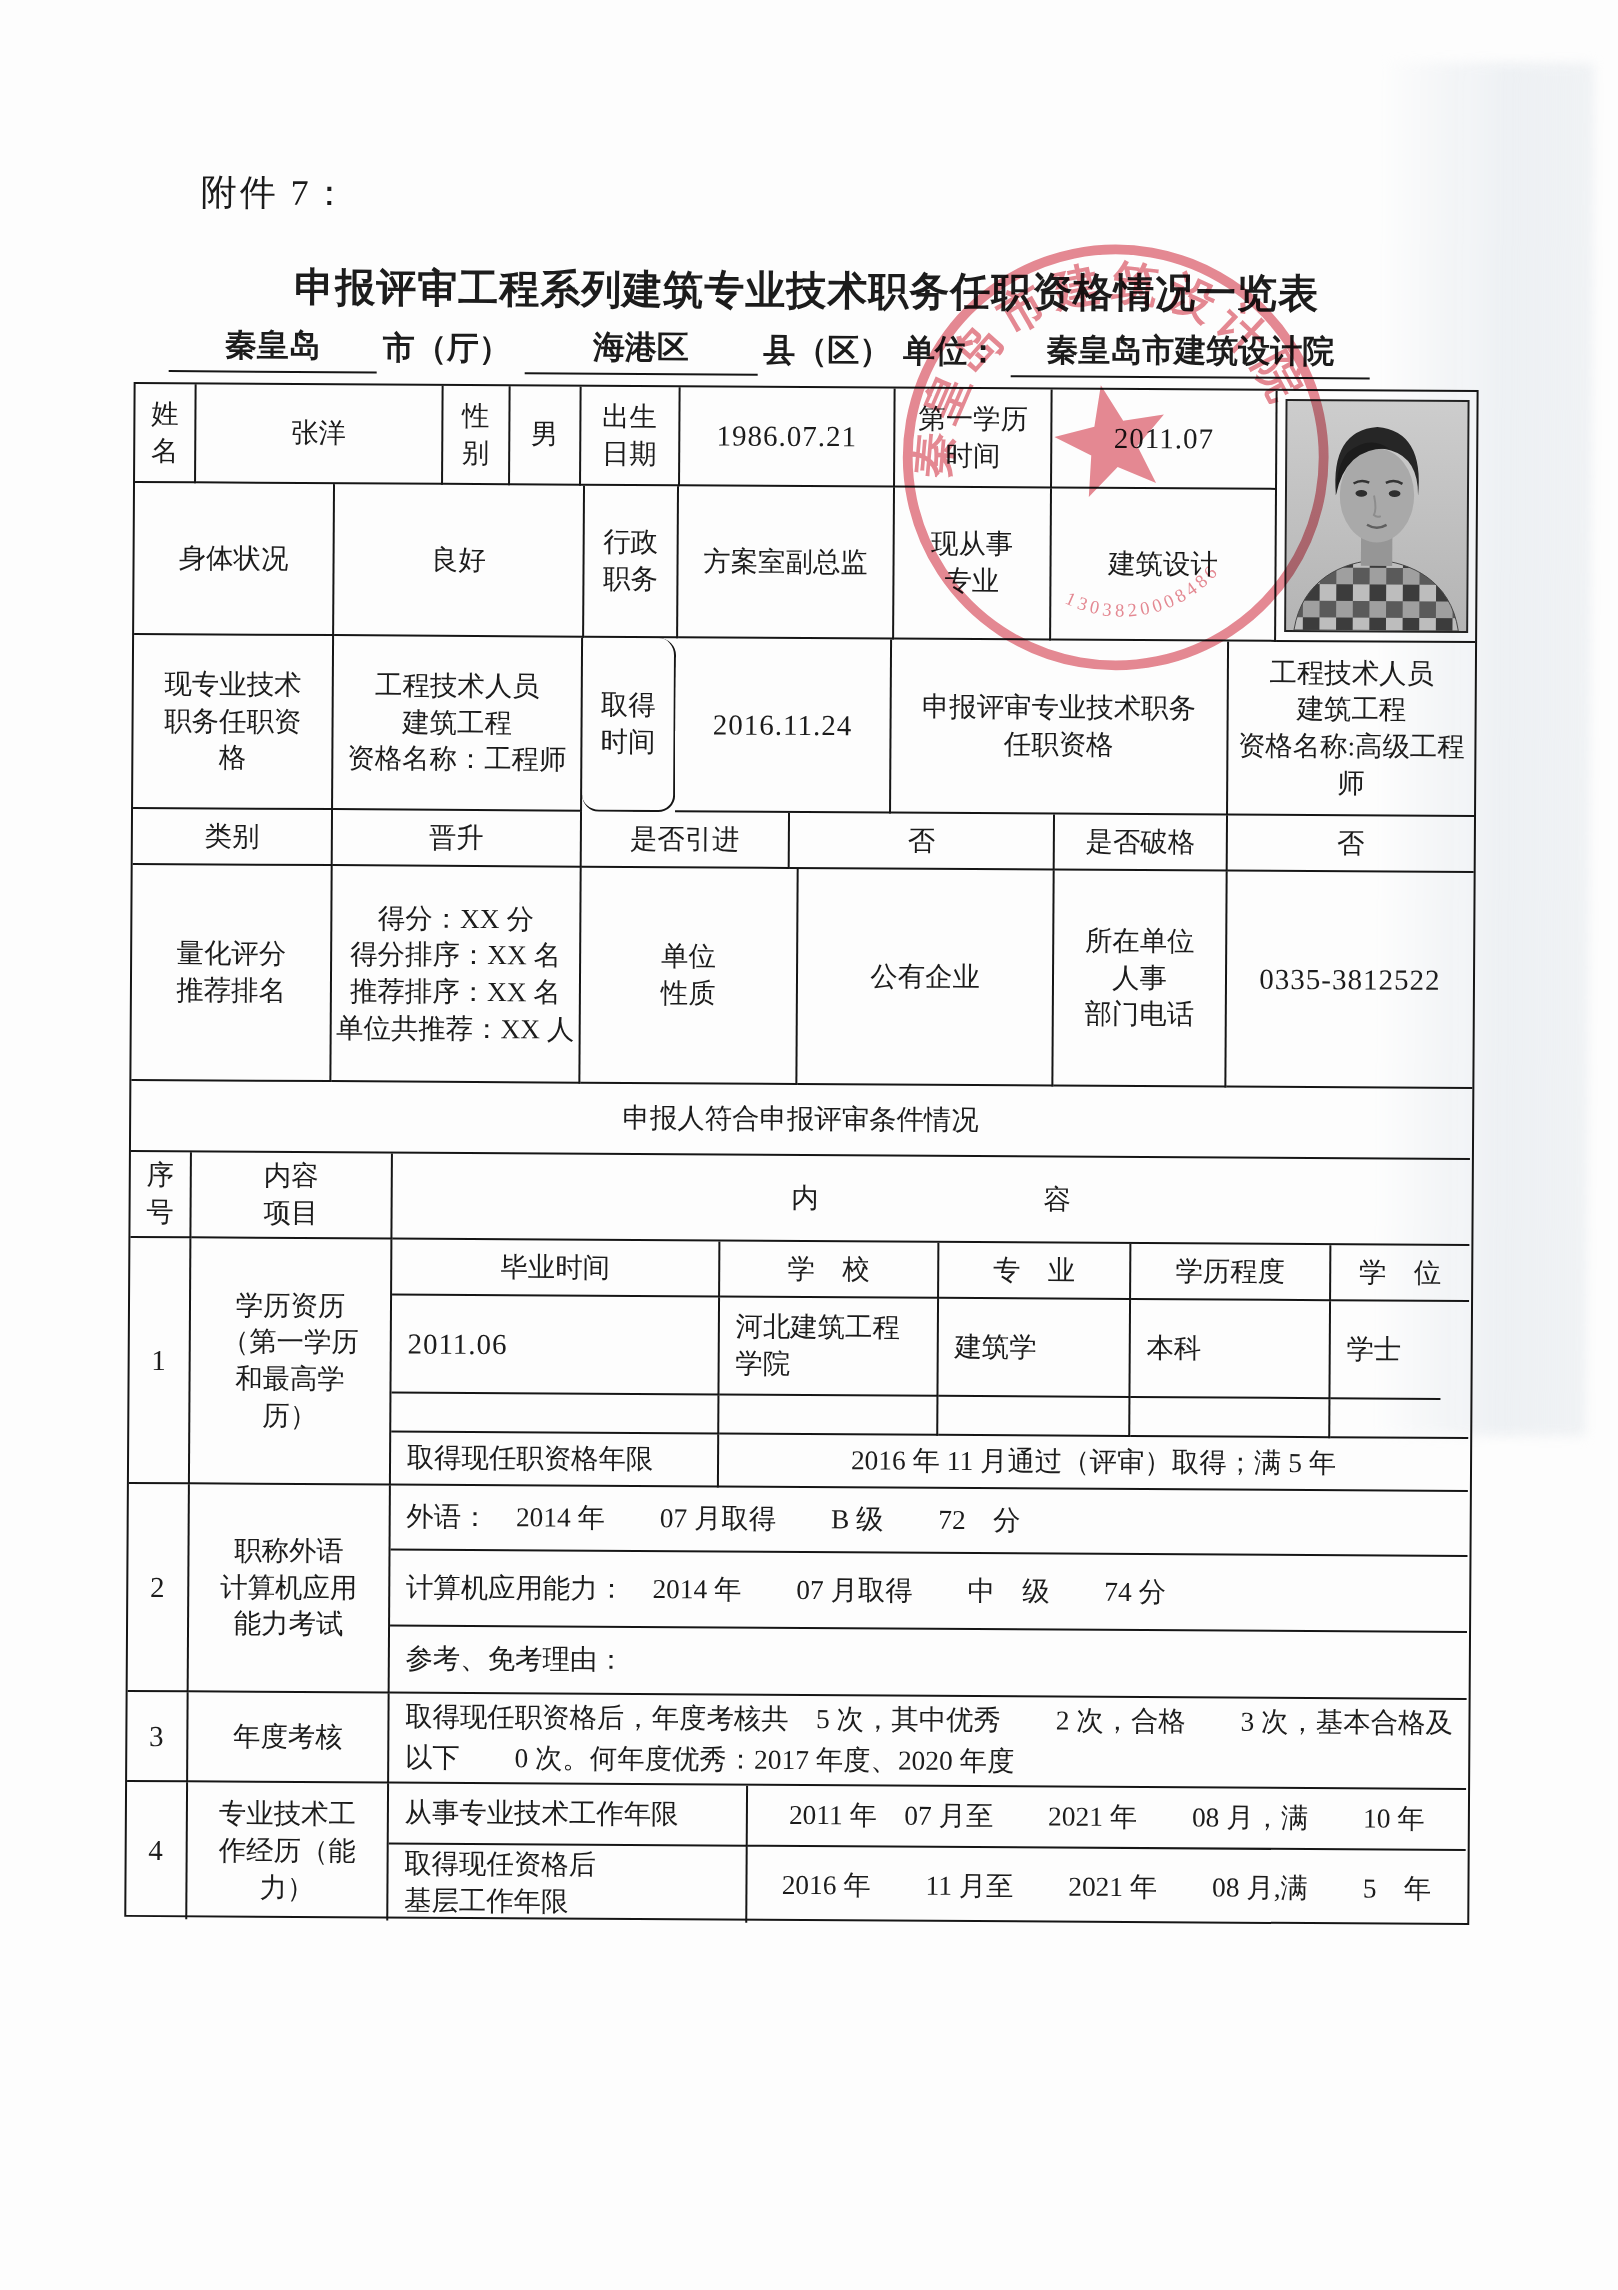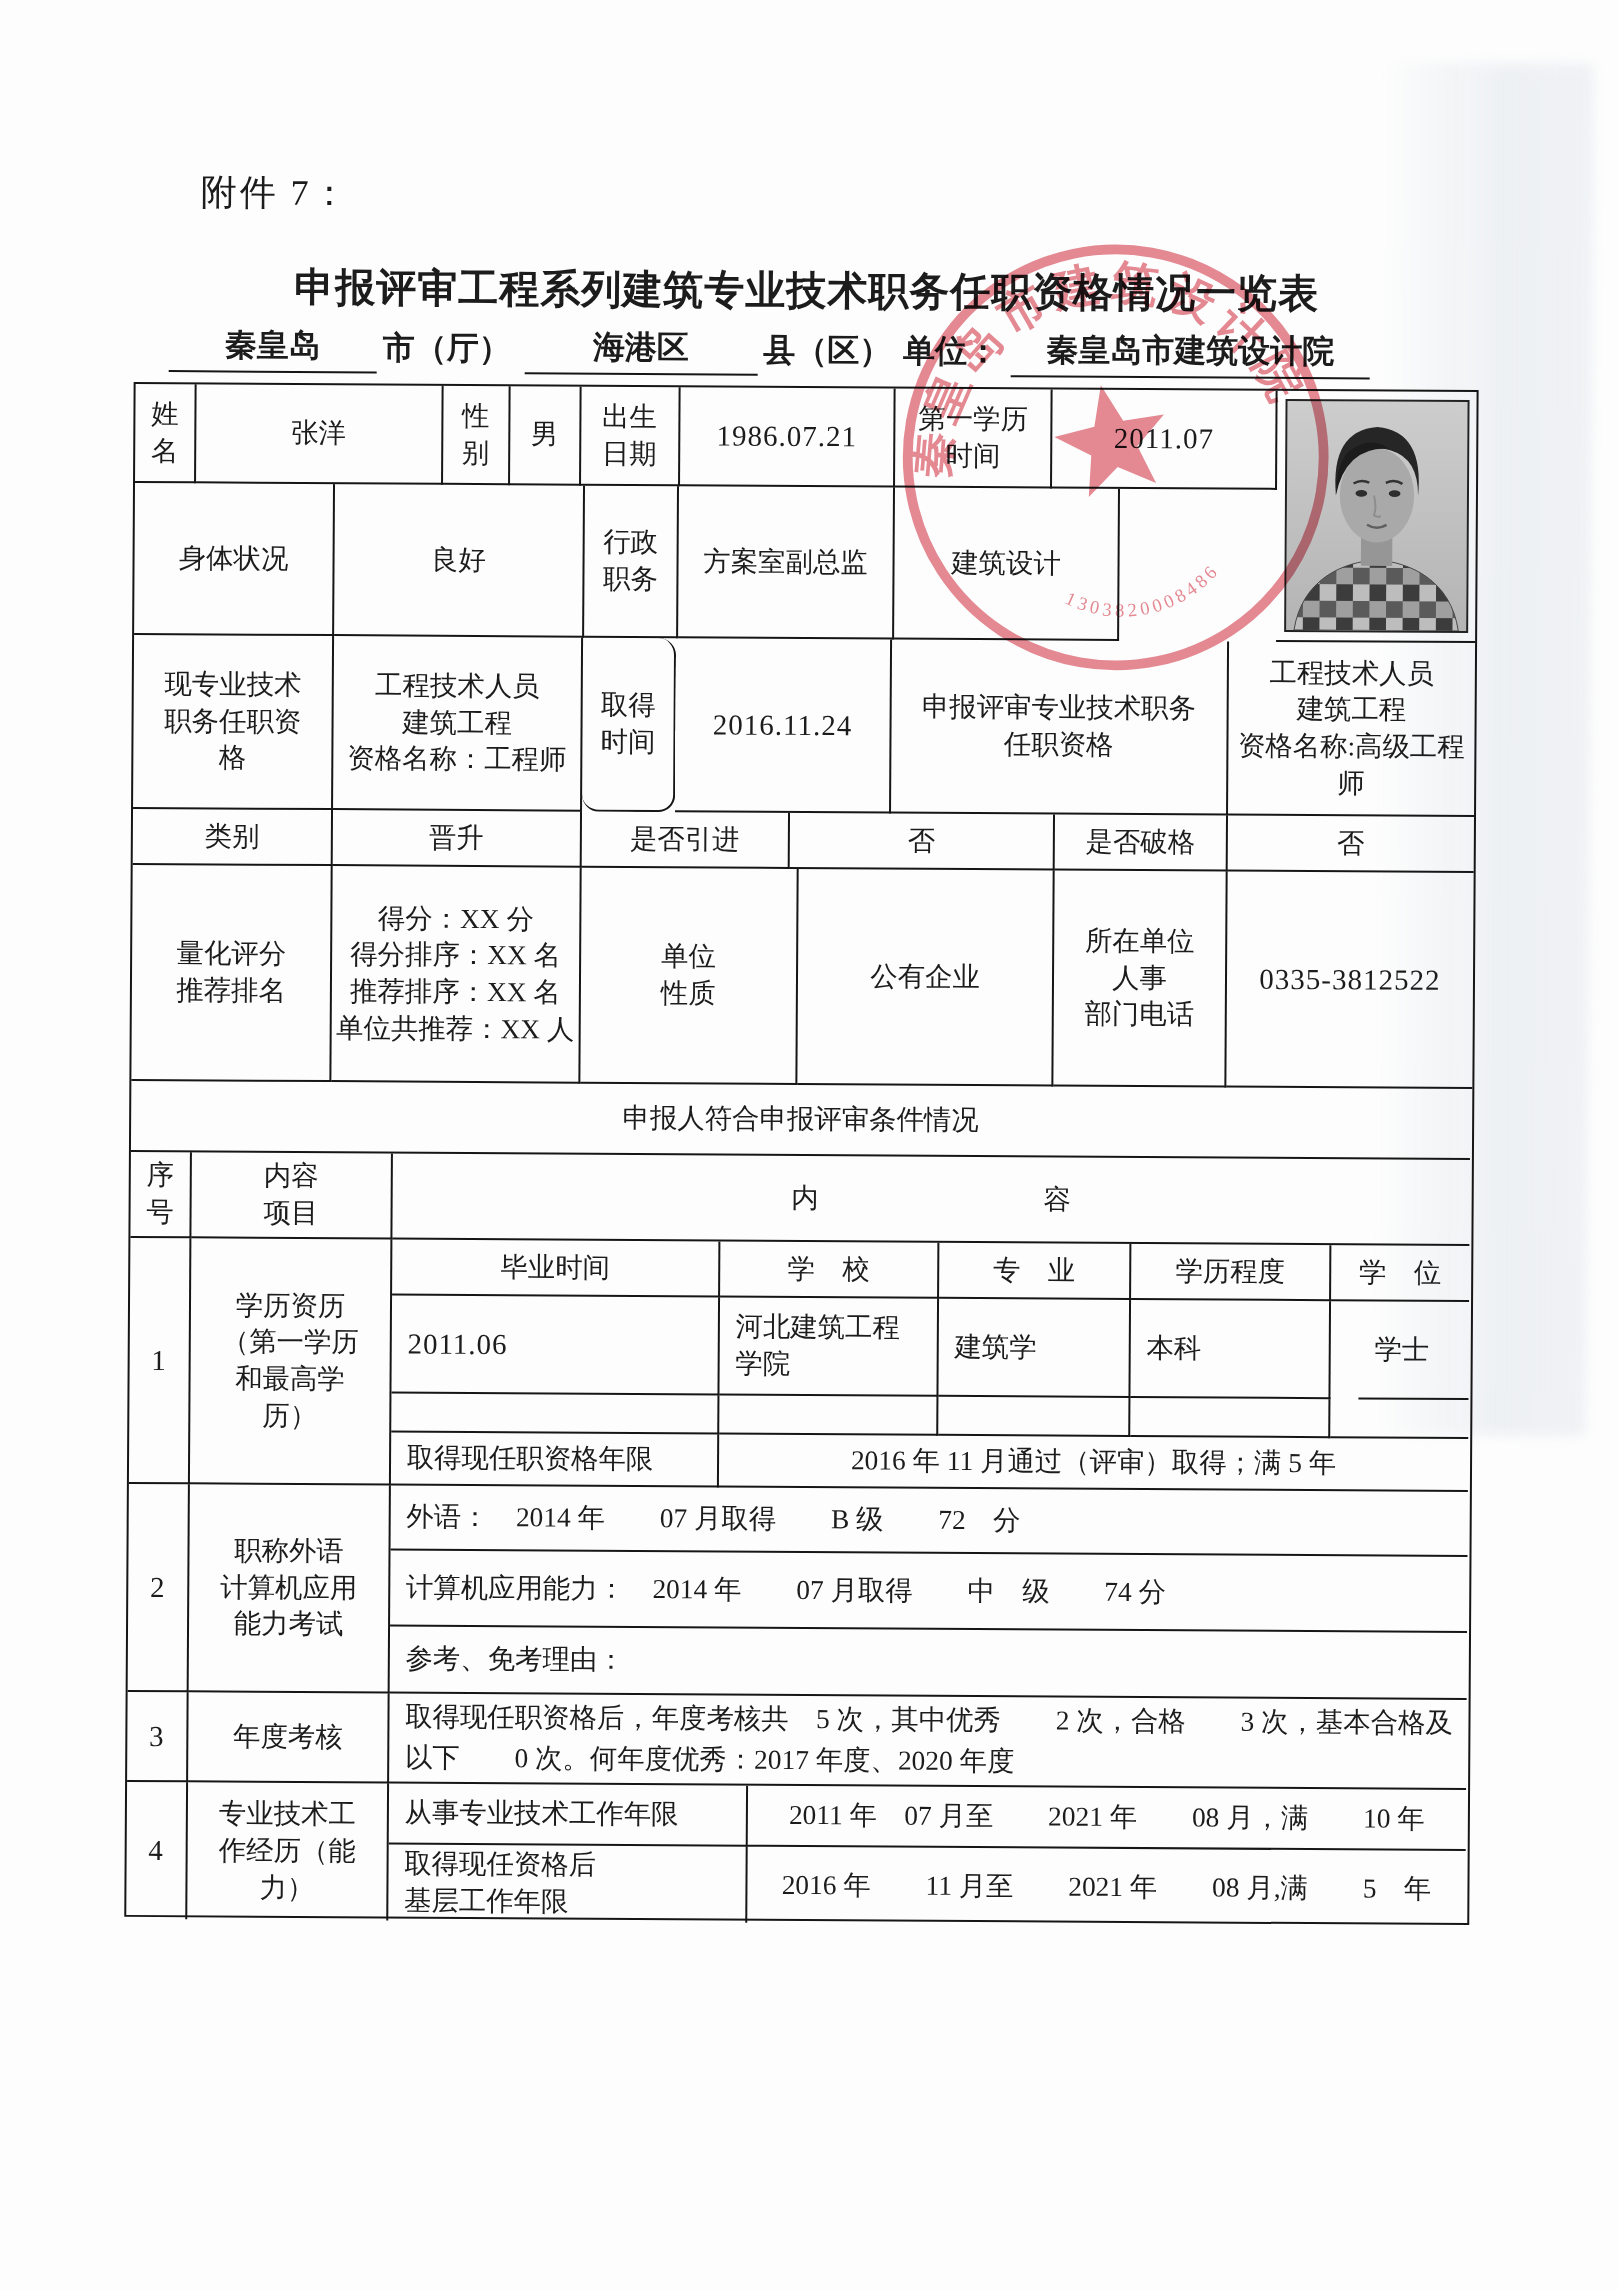--- a/index.html
+++ b/index.html
@@ -79,20 +79,22 @@
 时间</div>
         <div class="c num" style="width:225px;">2011.07</div>
       </div>
 
       <div class="row" style="height:152px; width:1142px;">
         <div class="c" style="width:200px;">身体状况</div>
         <div class="c" style="width:250px;">良好</div>
         <div class="c" style="width:94px;">行政
 职务</div>
         <div class="c" style="width:216px;">方案室副总监</div>
+        <div class="c" style="width:157px;">现从事
+专业</div>
         <div class="c" style="width:225px;">建筑设计</div>
       </div>
 
       <div class="photo-cell">
         <div class="photo-frame">
           <svg width="180" height="229" viewBox="0 0 184 234" xmlns="http://www.w3.org/2000/svg">
             <defs>
               <linearGradient id="bgG" x1="0" y1="0" x2="0" y2="1">
                 <stop offset="0" stop-color="#cdcdcd"></stop>
                   <stop offset="1" stop-color="#b4b4b4"></stop>
@@ -191,21 +193,21 @@
             <div class="c" style="width:192px;">专　业</div>
             <div class="c" style="width:200px;">学历程度</div>
             <div class="c nr" style="width:138px;">学　位</div>
           </div>
           <div class="row" style="height:98px;">
             <div class="c lf num" style="width:328px;">2011.06</div>
             <div class="c lf" style="width:219px;">河北建筑工程
 学院</div>
             <div class="c lf" style="width:192px;">建筑学</div>
             <div class="c lf" style="width:200px;">本科</div>
-            <div class="c nr lf" style="width:110px;margin-left:28px;">学士</div>
+            <div class="c nr lf" style="width:110px;">学士</div>
           </div>
           <div class="row" style="height:39px;">
             <div class="c" style="width:328px;"></div>
             <div class="c" style="width:219px;"></div>
             <div class="c" style="width:192px;"></div>
             <div class="c" style="width:200px;"></div>
             <div class="c nr" style="width:138px;"></div>
           </div>
           <div class="row" style="height:53px;">
             <div class="c lf" style="width:328px;">取得现任职资格年限</div>

